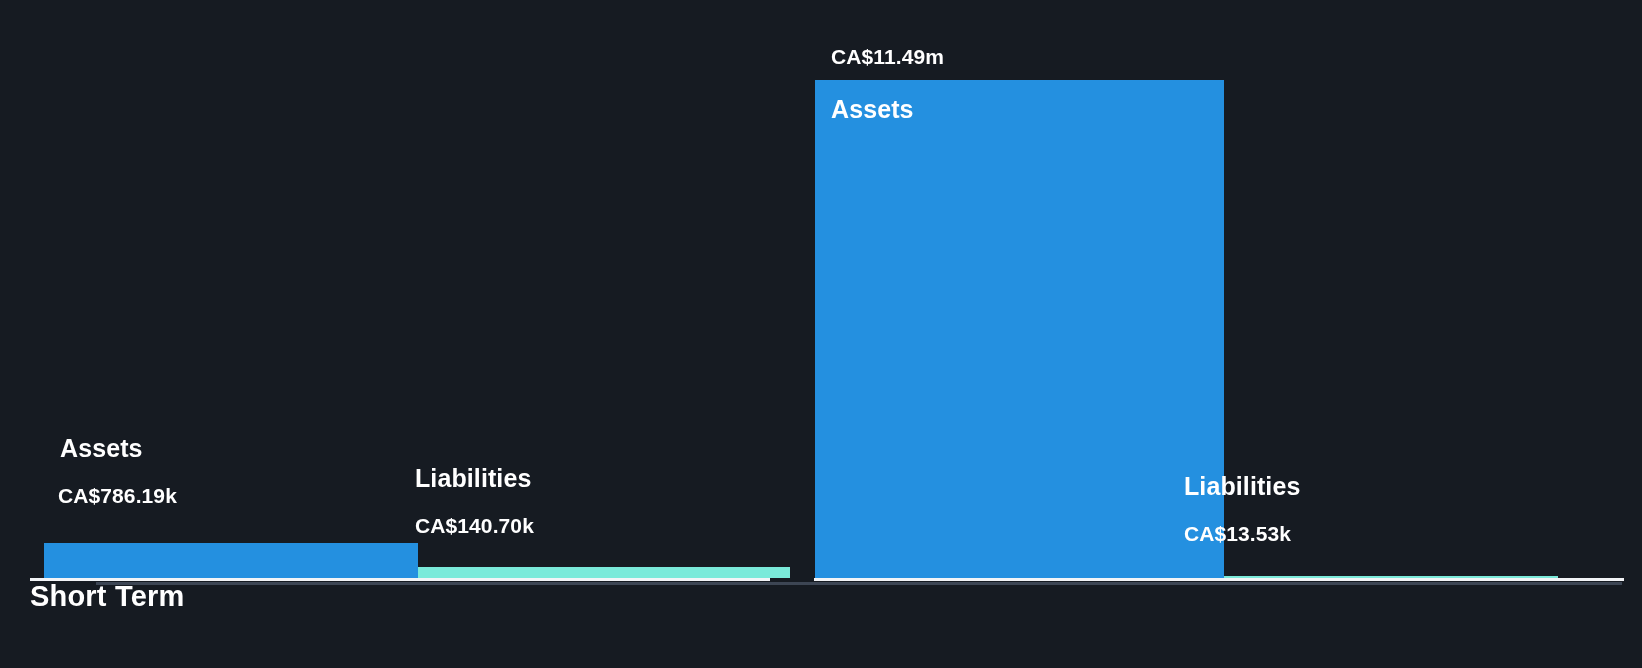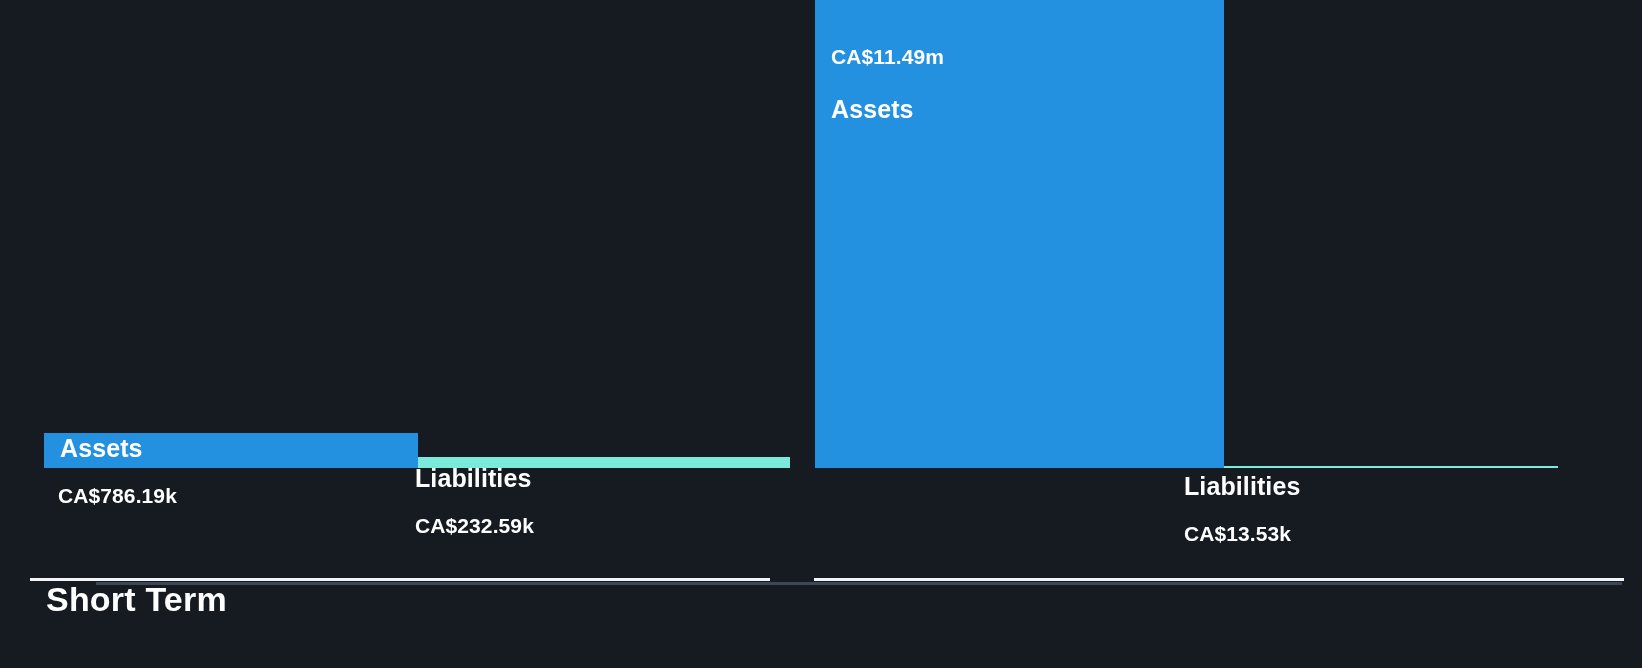--- a/index.html
+++ b/index.html
@@ -31,21 +31,21 @@
   }
   #panel-short { left: 0px;   width: 798px; }
   #panel-long  { left: 798px; width: 844px; }
 
   
   .plot {
     position: absolute;
     left: 0;
     top: 0;
     right: 0;
-    height: 468px;
+    height: 578px;
   }
 
   
   .baseline-group {
     position: absolute;
     left: 0;
     right: 0;
     top: 578px;
     height: 8px;
   }
@@ -110,25 +110,24 @@
   #lbl-lt-assets-value  { left: 33px;  top: 45px;  }
   #lbl-lt-assets-name   { left: 33px;  top: 95px;  }
   #lbl-lt-liab-name     { left: 386px; top: 472px; }
   #lbl-lt-liab-value    { left: 386px; top: 522px; }
 
   
   .period-caption {
     position: absolute;
     top: 580px;
     color: #ffffff;
-    font-size: 34px;
+    font-size: 29px;
     font-weight: 700;
     letter-spacing: 0.2px;
     white-space: nowrap;
-    margin-left: 16px;
   }
   #panel-short .period-caption { left: 30px; }
   #panel-long  .period-caption { left: 0px;  }
 </style>
 </head>
 <body style="background: rgb(22, 27, 34);">
 
 <div id="chart-root" style="background: rgb(22, 27, 34);">
 
   <section class="panel" id="panel-short">
@@ -136,21 +135,21 @@
     <div class="plot">
 
       <div class="bar bar-assets" id="bar-st-assets" style="background: rgb(36, 144, 224);"></div>
 
       <div class="bar bar-liabilities" id="bar-st-liabilities" style="background: rgb(122, 234, 218);"></div>
 
       <div class="lbl lbl-name" id="lbl-st-assets-name" style="color: rgb(255, 255, 255);">Assets</div>
       <div class="lbl lbl-value" id="lbl-st-assets-value" style="color: rgb(255, 255, 255);">CA$786.19k</div>
 
       <div class="lbl lbl-name" id="lbl-st-liab-name" style="color: rgb(255, 255, 255);">Liabilities</div>
-      <div class="lbl lbl-value" id="lbl-st-liab-value" style="color: rgb(255, 255, 255);">CA$232.59k</div>
+      <div class="lbl lbl-value" id="lbl-st-liab-value" style="color: rgb(255, 255, 255);">CA$140.70k</div>
     </div>
 
     <div class="baseline-group">
       <div class="baseline-light" style="background: rgb(242, 244, 247);"></div>
       <div class="baseline-dark" style="background: rgb(61, 70, 84);"></div>
     </div>
 
     <div class="period-caption" style="color: rgb(255, 255, 255);">Short Term</div>
   </section>
 

